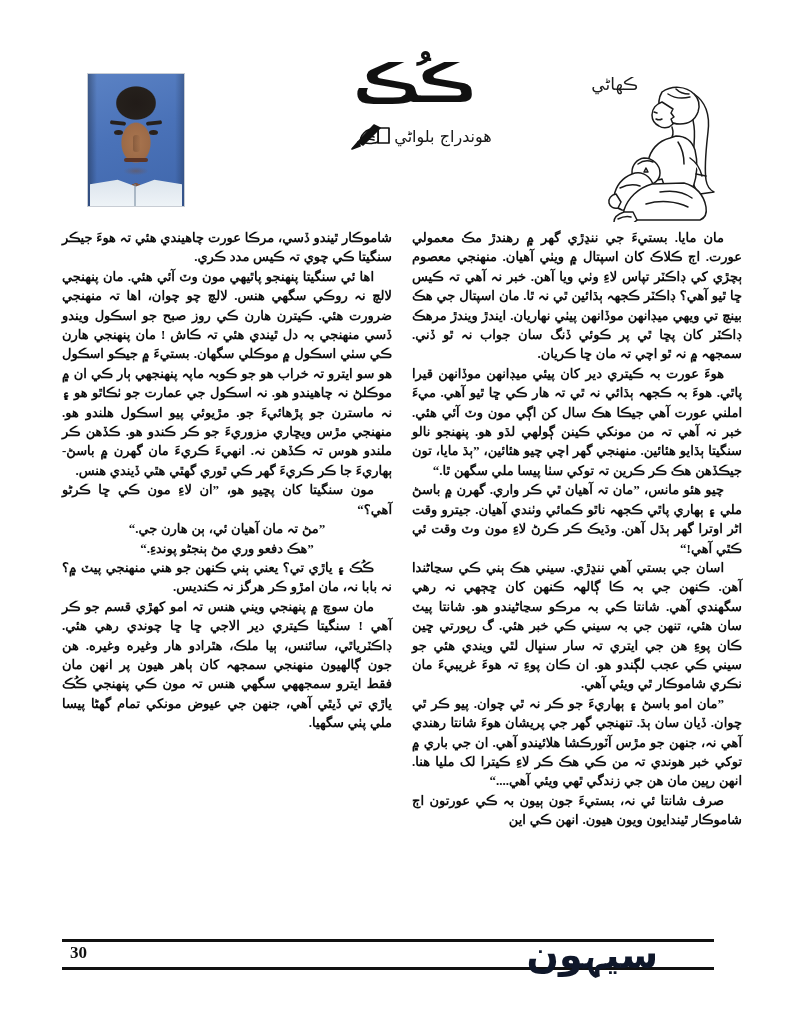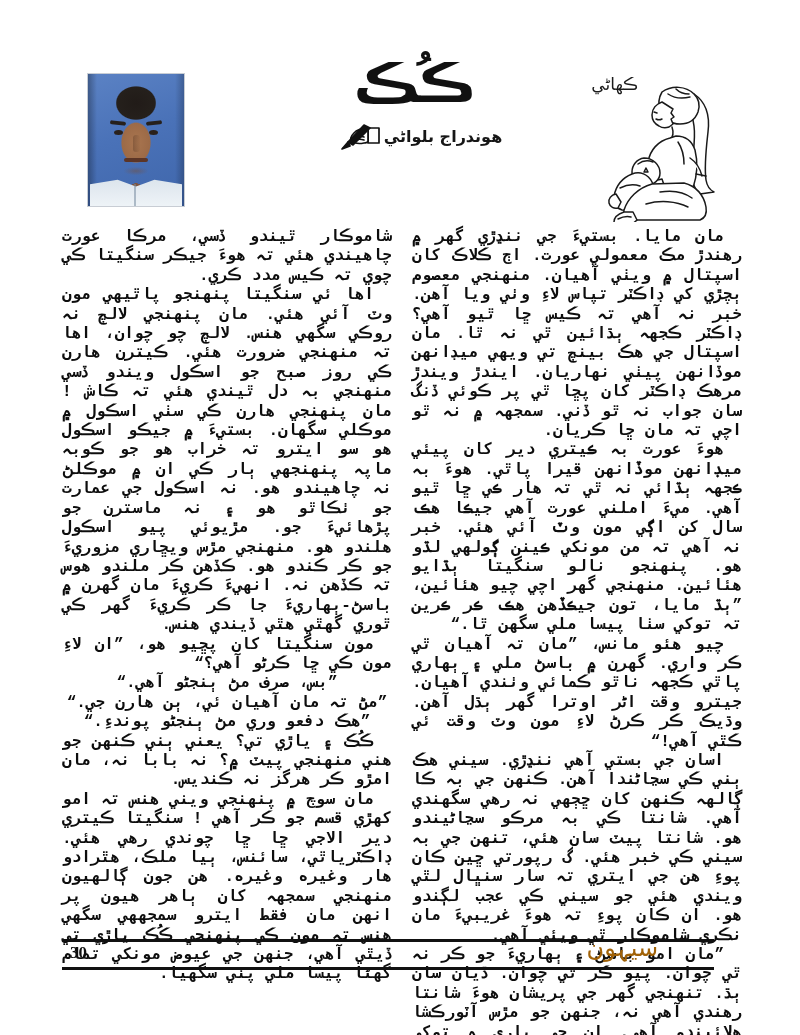--- a/index.html
+++ b/index.html
@@ -121,21 +121,21 @@
     position: absolute;
     left: 0; top: 62px;
     width: 230px;
     display: flex;
     align-items: center;
     justify-content: center;
     gap: 2px;
     direction: rtl;
   }
   #author-name {
-    font-size: 16px; font-weight: 700; color: #161616;
+    font-size: 16px; font-weight: 400; color: #161616;
     direction: rtl; white-space: nowrap;
     line-height: 1.1;
   }
   #pen-icon { flex: 0 0 auto; }
 
   
   #columns {
     position: absolute;
     left: 62px; top: 228px;
     width: 680px; height: 700px;
@@ -144,22 +144,22 @@
     gap: 20px;
   }
   .col {
     width: 330px;
     direction: rtl;
     text-align: justify;
     text-align-last: right;
   }
   .col p {
     margin: 0 0 0 0;
-    font-family: Liberation Mono, monospace;
-    font-size: 16px;
+    font-family: Liberation Serif, serif;
+    font-size: 13px;
     line-height: 19.4px;
     color: #0d0d0d;
     font-weight: 700;
     text-indent: 18px;
     word-spacing: 0.5px;
   }
   .col p.noindent { text-indent: 0; }
   .col p.dlg {
     text-indent: 0;
     text-align: center;
@@ -181,21 +181,21 @@
   #rule-bottom { top: 30px; }
   #page-number {
     position: absolute;
     left: 70px; top: 6px;
     font-size: 17px; font-weight: 700; color: #111;
     font-family: "Liberation Serif", serif;
   }
   #magazine-name {
     position: absolute;
     right: 22px; top: -2px;
-    font-size: 24px; font-weight: 400; color: #a16207;
+    font-size: 38px; font-weight: 700; color: #0f172a;
     direction: rtl; line-height: 1.1;
     letter-spacing: -1px;
   }
 </style>
 </head>
 <body>
 
 <div id="page">
 
   <div id="header">
@@ -292,21 +292,20 @@
       <p>چيو هئو مانس، ”مان تہ آهيان ٿي ڪر واري. گهرن ۾ باسڻ ملي ۽ ٻهاري پاٿي ڪجهہ ناٿو ڪمائي وٺندي آهيان. جيترو وقت اڻر اوترا گهر ٻڌل آهن. وڌيڪ ڪر ڪرڻ لاءِ مون وٽ وقت ئي ڪٿي آهي!“</p>
       <p>اسان جي بستي آهي ننڍڙي. سيني هڪ ٻني ڪي سڃاڻندا آهن. ڪنهن جي بہ ڪا ڳالهہ ڪنهن کان ڇڄهي نہ رهي سگهندي آهي. شانتا ڪي بہ مرڪو سڃاڻيندو هو. شانتا پيٽ سان هئي، تنهن جي بہ سيني ڪي خبر هئي. گ رپورتي ڇين ڪان پوءِ هن جي ايتري تہ سار سنڀال لٿي ويندي هئي جو سيني ڪي عجب لڳندو هو.  ان ڪان پوءِ تہ هوءَ غريبيءَ مان نڪري شاموڪار ٿي ويئي آهي.</p>
       <p>”مان امو باسڻ ۽ ٻهاريءَ جو ڪر نہ ٿي چوان. پيو ڪر ٿي چوان. ڏيان سان ٻڌ. تنهنجي گهر جي پريشان هوءَ شانتا رهندي آهي نہ، جنهن جو مڙس آٽورڪشا هلائيندو آهي. ان جي باري ۾ توکي خبر هوندي تہ من ڪي هڪ ڪر لاءِ ڪيترا لک مليا هنا.  انهن رپين مان هن جي زندگي ٿهي ويئي آهي....“</p>
       <p>صرف شانتا ئي نہ، بستيءَ جون ٻيون بہ ڪي عورتون اڄ شاموڪار ٿيندايون ويون هيون. انهن ڪي اين</p>
     </div>
 
     <div class="col" id="col-left">
       <p class="noindent">شاموڪار ٿيندو ڏسي، مرڪا عورت چاهيندي هئي تہ هوءَ جيڪر سنگيتا ڪي چوي تہ ڪيس مدد ڪري.</p>
       <p>اها ئي سنگيتا پنهنجو پاٿيهي مون وٽ آئي هئي. مان پنهنجي لالچ نہ روڪي سگهي هنس. لالچ چو چوان، اها تہ منهنجي ضرورت هئي. ڪيترن هارن ڪي روز صبح جو اسڪول ويندو ڏسي منهنجي بہ دل ٿيندي هئي تہ ڪاش ! مان پنهنجي هارن ڪي سٺي اسڪول ۾ موڪلي سگهان. بستيءَ ۾ جيڪو اسڪول هو سو ايترو تہ خراب هو جو ڪوبہ ماپہ پنهنجهي ٻار ڪي ان ۾ موڪلڻ نہ چاهيندو هو. نہ اسڪول جي عمارت جو ٺڪاٿو هو ۽ نہ ماسترن جو پڙهائيءَ جو. مڙيوئي پيو اسڪول هلندو هو. منهنجي مڙس ويڇاري مزوريءَ جو ڪر ڪندو هو. ڪڏهن ڪر ملندو هوس تہ ڪڏهن نہ.  انهيءَ ڪريءَ مان گهرن ۾ باسڻ-ٻهاريءَ جا ڪر ڪريءَ گهر ڪي ٿوري گهٿي هٿي ڏيندي هنس.</p>
       <p>مون سنگيتا کان پڇيو هو، ”ان لاءِ مون ڪي ڇا ڪرڻو آهي؟“</p>
-      <p class="dlg">”بس، صرف مڻ ٻنجڻو آهي.“</p>
       <p class="dlg">”مڻ تہ مان آهيان ئي، ٻن هارن جي.“</p>
       <p class="dlg">”هڪ دفعو وري مڻ ٻنجڻو پوندءِ.“</p>
       <p>ڪُڪ ۽ ياڙي تي؟ يعني ٻني ڪنهن جو هني منهنجي پيٽ ۾؟ نہ بابا نہ، مان امڙو ڪر هرگز نہ ڪنديس.</p>
       <p>مان سوچ ۾ پنهنجي ويني هنس تہ امو کهڙي قسم جو ڪر آهي ! سنگيتا ڪيتري دير الاجي ڇا ڇا چوندي رهي هئي. ڊاڪٽرياٿي، سائنس، ٻيا ملڪ، هٿرادو هار وغيره وغيره. هن جون ڳالهيون منهنجي سمجهہ کان ٻاهر هيون پر انهن مان فقط ايترو سمجههي سگهي هنس تہ مون ڪي پنهنجي ڪُڪ ياڙي تي ڏيٿي آهي، جنهن جي عيوض مونکي تمام گهٹا پيسا ملي پٺي سگهيا.</p>
     </div>
   </div>
 
   <div id="footer">
     <div id="rule-top"></div>
     <div id="rule-bottom"></div>

